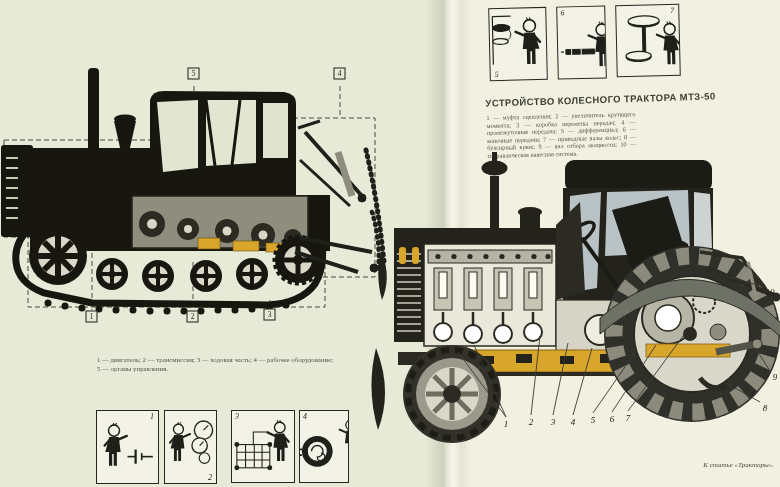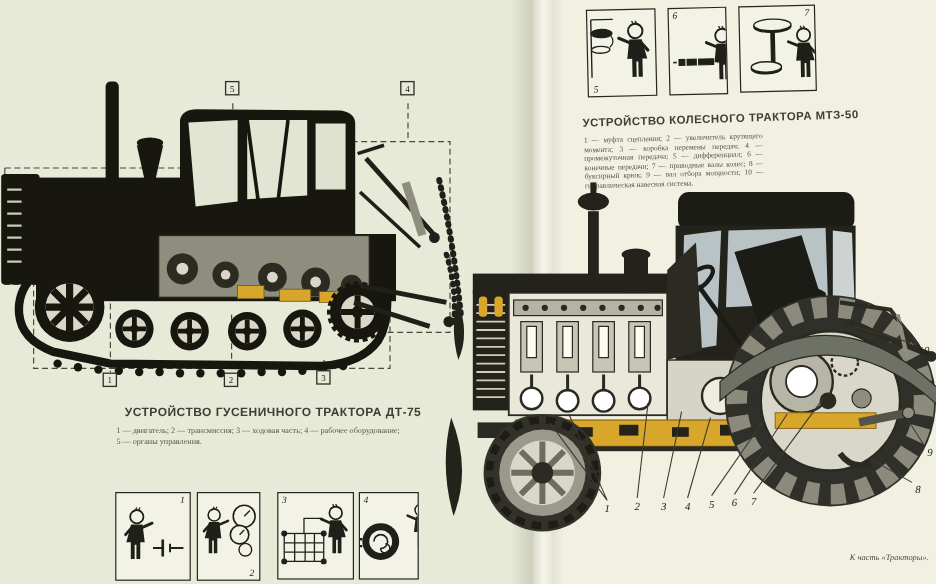--- a/index.html
+++ b/index.html
@@ -178,21 +178,20 @@
         <rect x="187" y="311" width="11" height="11" fill="#e7ead7" stroke="#30302a" stroke-width="1.1"></rect>
         <text x="192.5" y="319.4">2</text>
       </g>
       <g>
         <rect x="264" y="309" width="11" height="11" fill="#e7ead7" stroke="#30302a" stroke-width="1.1"></rect>
         <text x="269.5" y="317.4">3</text>
       </g>
     </g>
   </svg>
 
-  <div class="title title-left">УСТРОЙСТВО ГУСЕНИЧНОГО ТРАКТОРА ДТ-75</div>
   <div class="caption caption-left">1 — двигатель; 2 — трансмиссия; 3 — ходовая часть; 4 — рабочее оборудование; 5 — органы управления.</div>
 
   <div class="strip strip-left" style="gap:0">
     <div class="panel" style="width:63px;height:74px;margin-right:5px">
       <span class="num num-tr">1</span>
       <svg viewBox="0 0 60 71">
         <use href="#boy" transform="translate(2,12) scale(1.05)"></use>
         <g stroke="#20201a" fill="none">
           <path d="M30,45 H38" stroke-width="1.6"></path>
           <path d="M38,38 V52" stroke-width="2.2"></path>
@@ -423,14 +422,14 @@
       <text x="573" y="425">4</text>
       <text x="593" y="423">5</text>
       <text x="612" y="422">6</text>
       <text x="628" y="421">7</text>
       <text x="765" y="411">8</text>
       <text x="775" y="380">9</text>
       <text x="770" y="295">10</text>
     </g>
   </svg>
 
-  <div class="credit">К часть «Тракторы».</div>
+  <div class="credit">К статье «Тракторы».</div>
 </div>
 
 </body></html>

